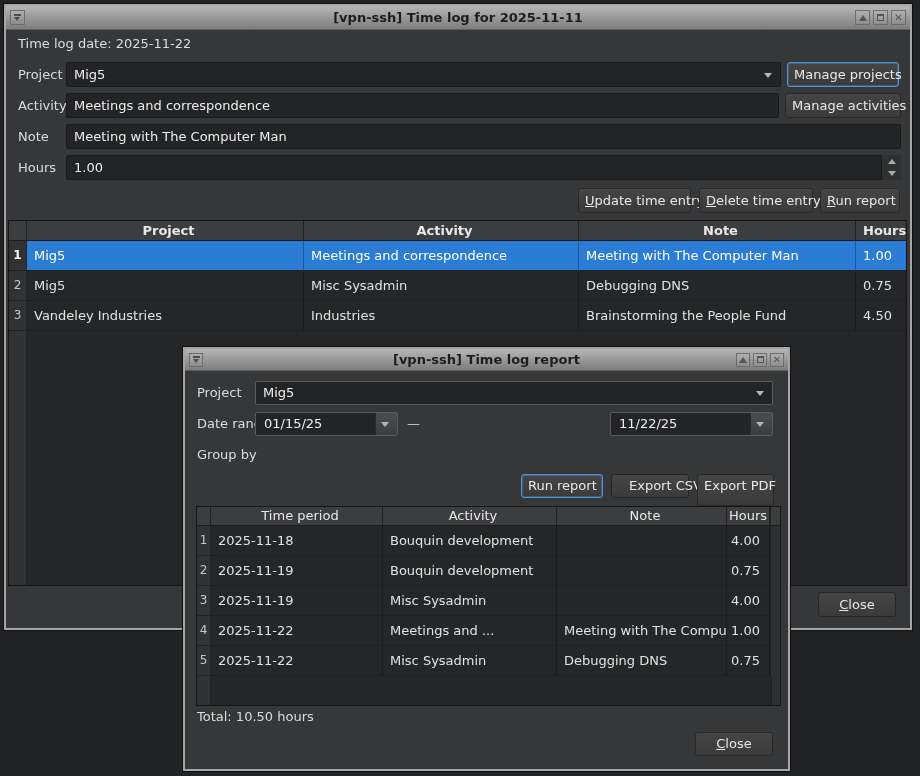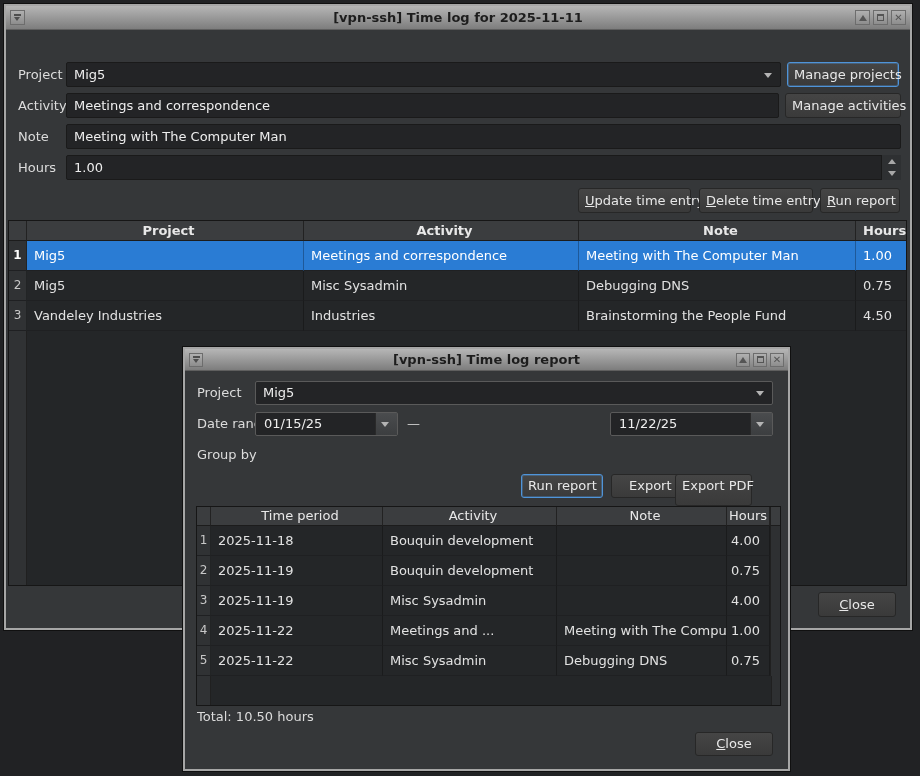--- a/index.html
+++ b/index.html
@@ -92,20 +92,21 @@
     </div>
     <div class="tb-btn">
       <span class="glyph-max"></span>
     </div>
     <div class="tb-btn">
       <span class="glyph-close">✕</span>
     </div>
   </div>
 
   <div class="mw-content" style="height:598px;">
+    <div class="flabel" style="left:12px; top:4px; line-height:20px;">Time log date: 2025-11-22</div>
 
     <div class="flabel" style="left:12px; top:32px;">Project</div>
     <div class="combo" style="left:60px; top:32px; width:715px;">
       <span>Mig5</span>
       <span class="arrow"></span>
     </div>
     <div class="btn focused" style="left:781px; top:32px; width:112px;">Manage projects</div>
 
     <div class="flabel" style="left:12px; top:63px;">Activity</div>
     <input class="entry" style="left: 60px; top: 63px; width: 713px;" value="Meetings and correspondence">
@@ -209,21 +210,21 @@
       <span class="dc-text">11/22/25</span>
       <span class="dropbtn">
         <span class="arrow"></span>
       </span>
     </div>
 
     <div class="flabel" style="left:12px; top:72px; line-height:24px;">Group by</div>
 
     <div class="btn focused" style="left:336px; top:103px; width:82px; height:24px; line-height:22px;">Run report</div>
     <div class="btn" style="left:426px; top:103px; width:78px; height:24px; line-height:22px;padding-left:17px;">Export CSV</div>
-    <div class="btn" style="left:490px; top:103px; width:77px; height:32px; line-height:22px;">Export PDF</div>
+    <div class="btn" style="left:512px; top:103px; width:77px; height:32px; line-height:22px;">Export PDF</div>
 
     <div class="tbl" style="left:11px; top:135px; width:585px; height:200px;">
       <div class="trow thead" style="height:19px;">
         <div class="cell gutter" style="width:14px; line-height:18px; background:#3b3d3f;"></div>
         <div class="cell" style="width:172px; line-height:18px; font-weight:normal;">Time period</div>
         <div class="cell" style="width:174px; line-height:18px; font-weight:normal;">Activity</div>
         <div class="cell" style="width:170px; line-height:18px; font-weight:normal;">Note</div>
         <div class="cell" style="width:43px; line-height:18px; font-weight:normal; padding:0;">Hours</div>
         <div class="cell scrollstrip" style="flex:1; border-right:none; padding:0;"></div>
       </div>

